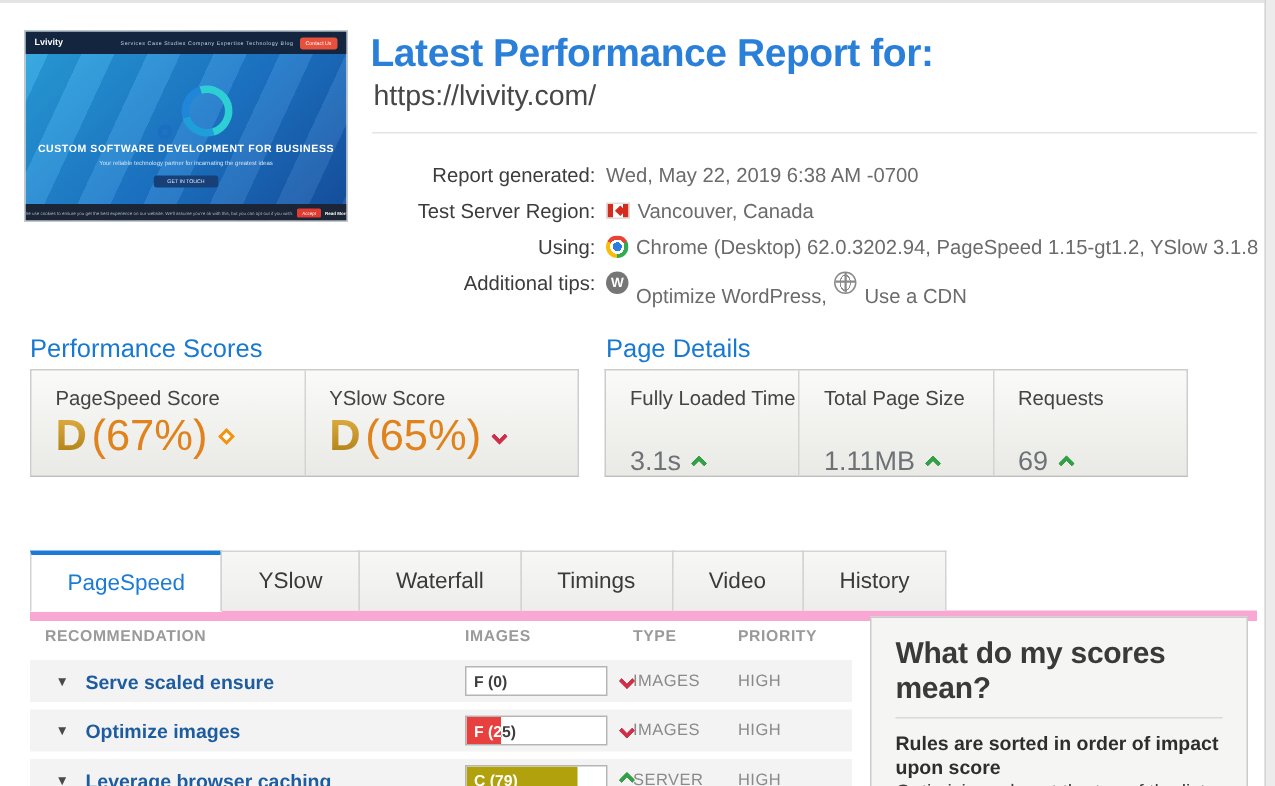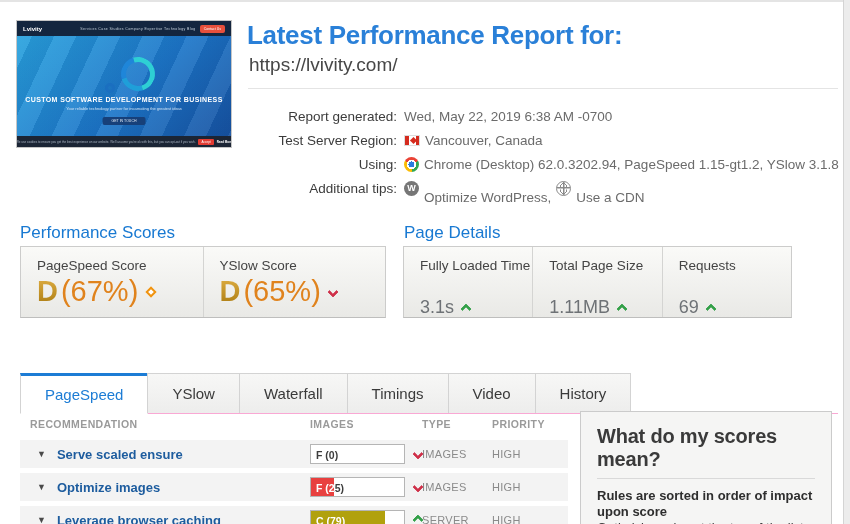--- a/index.html
+++ b/index.html
@@ -82,21 +82,21 @@
 
   .chev { display:inline-block; width:8px; height:8px; border-style:solid; border-color:currentColor;
           border-width:0 3px 3px 0; border-radius:1px; }
   .chev[data-trend="down"] { color:#cf3049; transform:rotate(45deg); vertical-align:5px; margin-left:8px; }
   .chev[data-trend="up"] { color:#33a048; transform:rotate(-135deg); vertical-align:0px; margin-left:8px; }
   .diamond { display:inline-block; width:8px; height:8px; border:2px solid #f0930f; transform:rotate(45deg);
              vertical-align:5px; margin-left:9px; background:#fff; }
 
   
   .tabs { position:absolute; left:20px; top:357px; width:818px; height:57px; display:flex; align-items:flex-end;
-          border-bottom:1px solid #f9a8d4; }
+          border-bottom:7px solid #f9a8d4; }
   .tab { height:40px; display:flex; align-items:center; padding:0 24px; font-size:15px; color:#3a3a3a;
          background:linear-gradient(#f7f7f6,#ededec); border:1px solid #d3d3d3; border-bottom:none;
          margin-left:-1px; cursor:pointer; }
   .tab.active { height:41px; margin-bottom:-1px; background:#fff; color:#1c7cd5;
                 border-top:3px solid #1c7cd5; border-bottom:1px solid #fff; margin-left:0; }
 
   
   .recs { position:absolute; left:20px; top:413px; width:548px; }
   .rec-head, .rec-row { display:grid; grid-template-columns: 290px 112px 70px 1fr; align-items:center; }
   .rec-head { height:22px; font-size:10.5px; font-weight:bold; color:#9a9a9a; letter-spacing:0.4px; }

